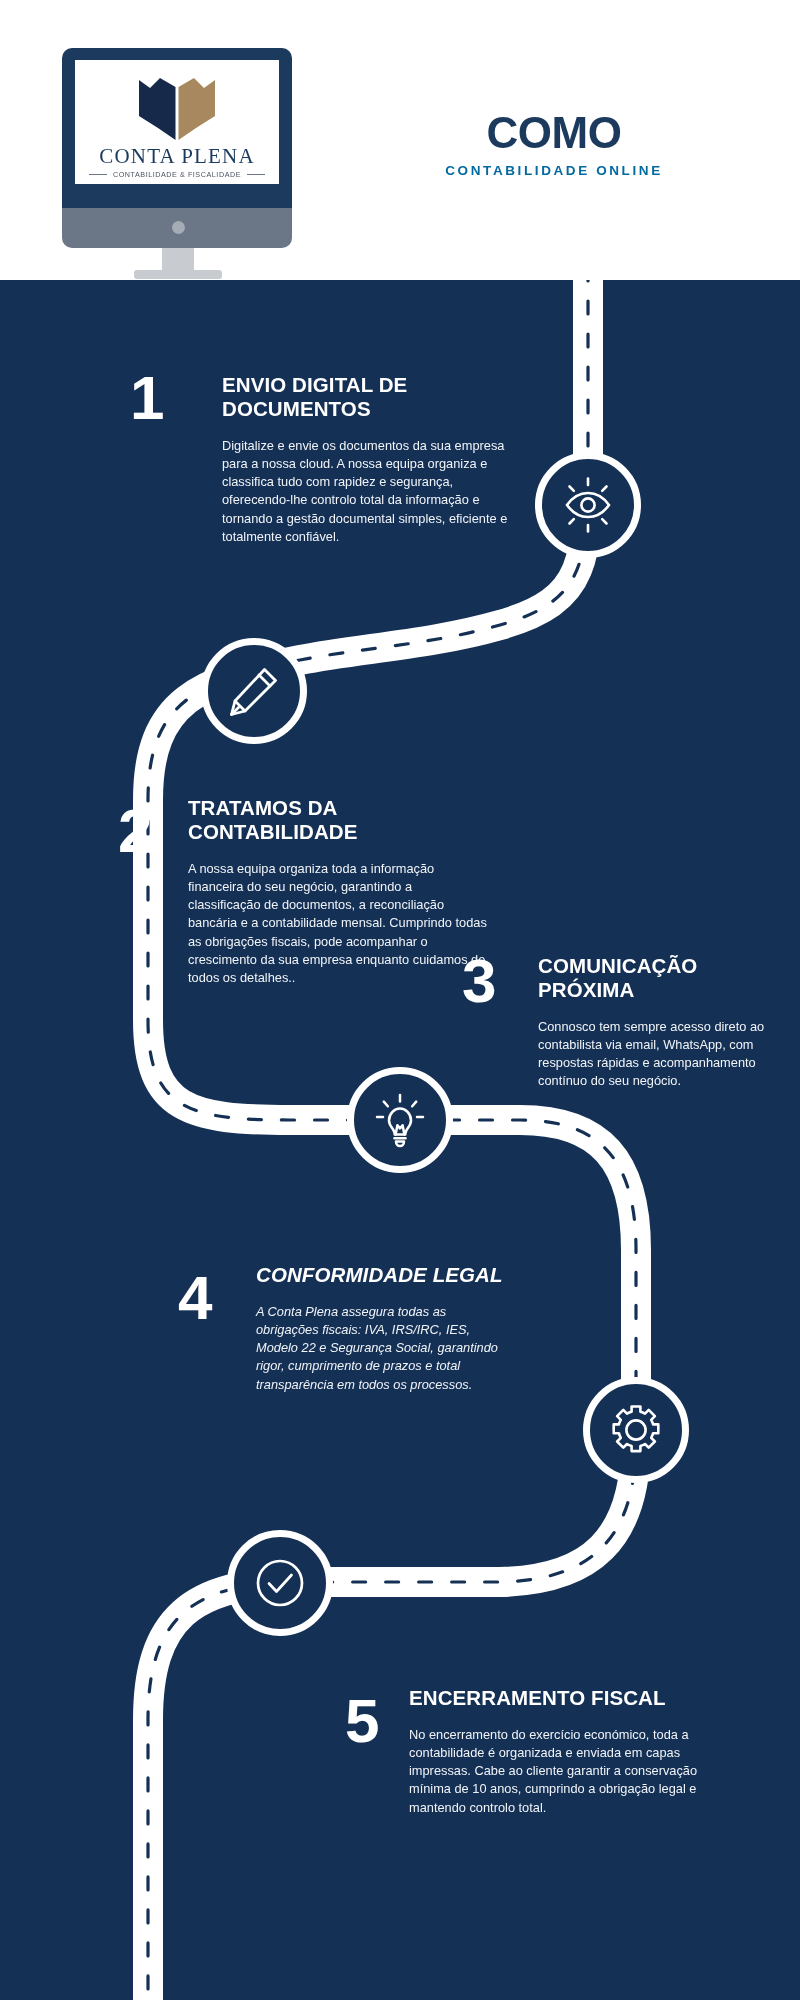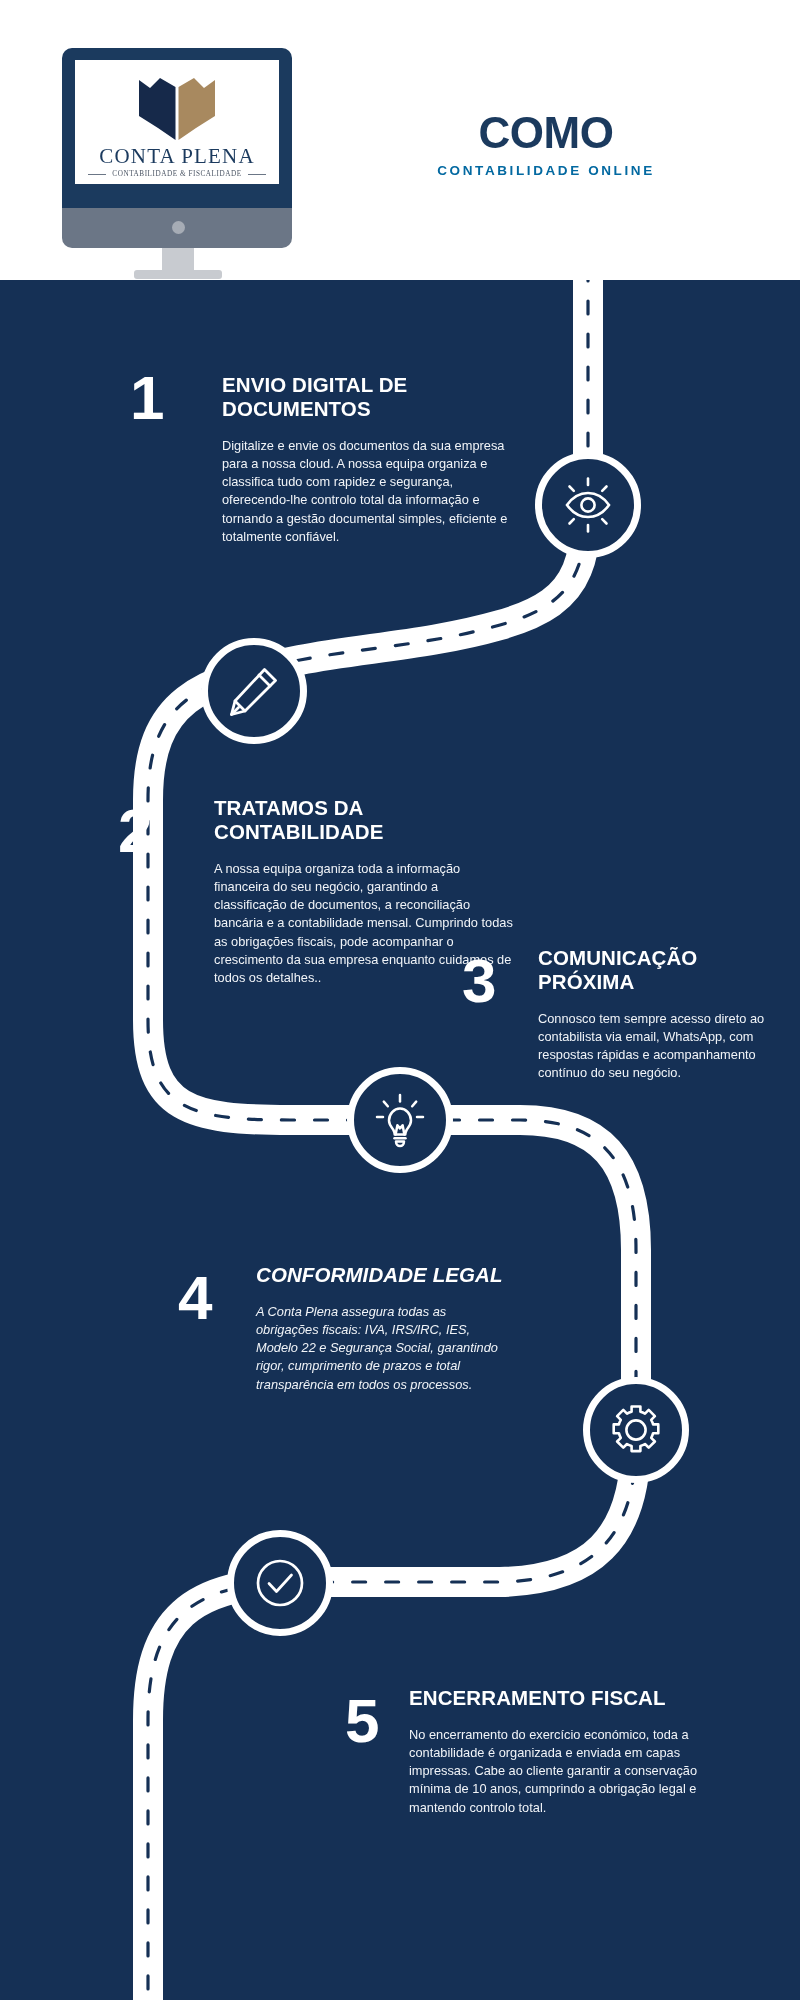--- a/index.html
+++ b/index.html
@@ -61,29 +61,29 @@
   .logo-mark { position:absolute; left:62px; top:18px; width:80px; height:62px; }
   .logo-name {
     position:absolute; left:0; top:84px; width:204px;
     text-align:center;
     font-family:"Liberation Serif", serif;
     font-size:21px; letter-spacing:1.2px;
     color:#1b3a5e;
   }
   .logo-tag-row {
     position:absolute; left:0; top:110px; width:204px;
-    display:flex; align-items:center; justify-content:center; gap:6px;font-family:Liberation Serif, serif;
+    display:flex; align-items:center; justify-content:center; gap:6px;
   }
   .logo-tag-row .dash { display:block; width:18px; height:1px; background:#6b7686; }
   .logo-tag {
     font-size:7.2px; letter-spacing:0.55px; color:#4a5463; white-space:nowrap;
   }
 
   .title-block {
-    position:absolute; right:44px; top:110px;
+    position:absolute; right:36px; top:110px;
     width:420px; text-align:center;
   }
   .title-line {
     font-size:44px; font-weight:bold; color:#1b3a5e;
     line-height:1.03; letter-spacing:-0.5px;
   }
   .title-sub {
     margin-top:8px;
     font-size:13.5px; font-weight:bold; color:#0369a1;
     letter-spacing:2.6px;
@@ -234,29 +234,29 @@
   <div class="step" style="left:130px; top:355px; width:420px;">
     <div class="step-num" style="left:0; top:12px;">1</div>
     <div class="step-text" style="left:92px; top:0; width:300px;">
       <div class="step-title">ENVIO DIGITAL DE DOCUMENTOS</div>
       <div class="step-desc">Digitalize e envie os documentos da sua empresa para a nossa cloud. A nossa equipa organiza e classifica tudo com rapidez e segurança, oferecendo-lhe controlo total da informação e tornando a gestão documental simples, eficiente e totalmente confiável.</div>
     </div>
   </div>
 
   <div class="step" style="left:118px; top:778px; width:420px;">
     <div class="step-num" style="left:0; top:22px;">2</div>
-    <div class="step-text" style="left:96px; top:0; width:300px;">
+    <div class="step-text" style="left:70px; top:0; width:300px;">
       <div class="step-title">TRATAMOS DA CONTABILIDADE</div>
       <div class="step-desc">A nossa equipa organiza toda a informação financeira do seu negócio, garantindo a classificação de documentos, a reconciliação bancária e a contabilidade mensal. Cumprindo todas as obrigações fiscais, pode acompanhar o crescimento da sua empresa enquanto cuidamos de todos os detalhes..</div>
     </div>
   </div>
 
   <div class="step" style="left:462px; top:928px; width:330px;">
     <div class="step-num" style="left:0; top:22px;">3</div>
-    <div class="step-text" style="left:76px; top:0; width:245px;">
+    <div class="step-text" style="left:76px; top:8px; width:245px;">
       <div class="step-title">COMUNICAÇÃO PRÓXIMA</div>
       <div class="step-desc">Connosco tem sempre acesso direto ao contabilista via email, WhatsApp, com respostas rápidas e acompanhamento contínuo do seu negócio.</div>
     </div>
   </div>
 
   <div class="step" style="left:178px; top:1245px; width:400px;">
     <div class="step-num" style="left:0; top:22px;">4</div>
     <div class="step-text" style="left:78px; top:0; width:250px;font-style:italic;">
       <div class="step-title">CONFORMIDADE LEGAL</div>
       <div class="step-desc">A Conta Plena assegura todas as obrigações fiscais: IVA, IRS/IRC, IES, Modelo 22 e Segurança Social, garantindo rigor, cumprimento de prazos e total transparência em todos os processos.</div>

